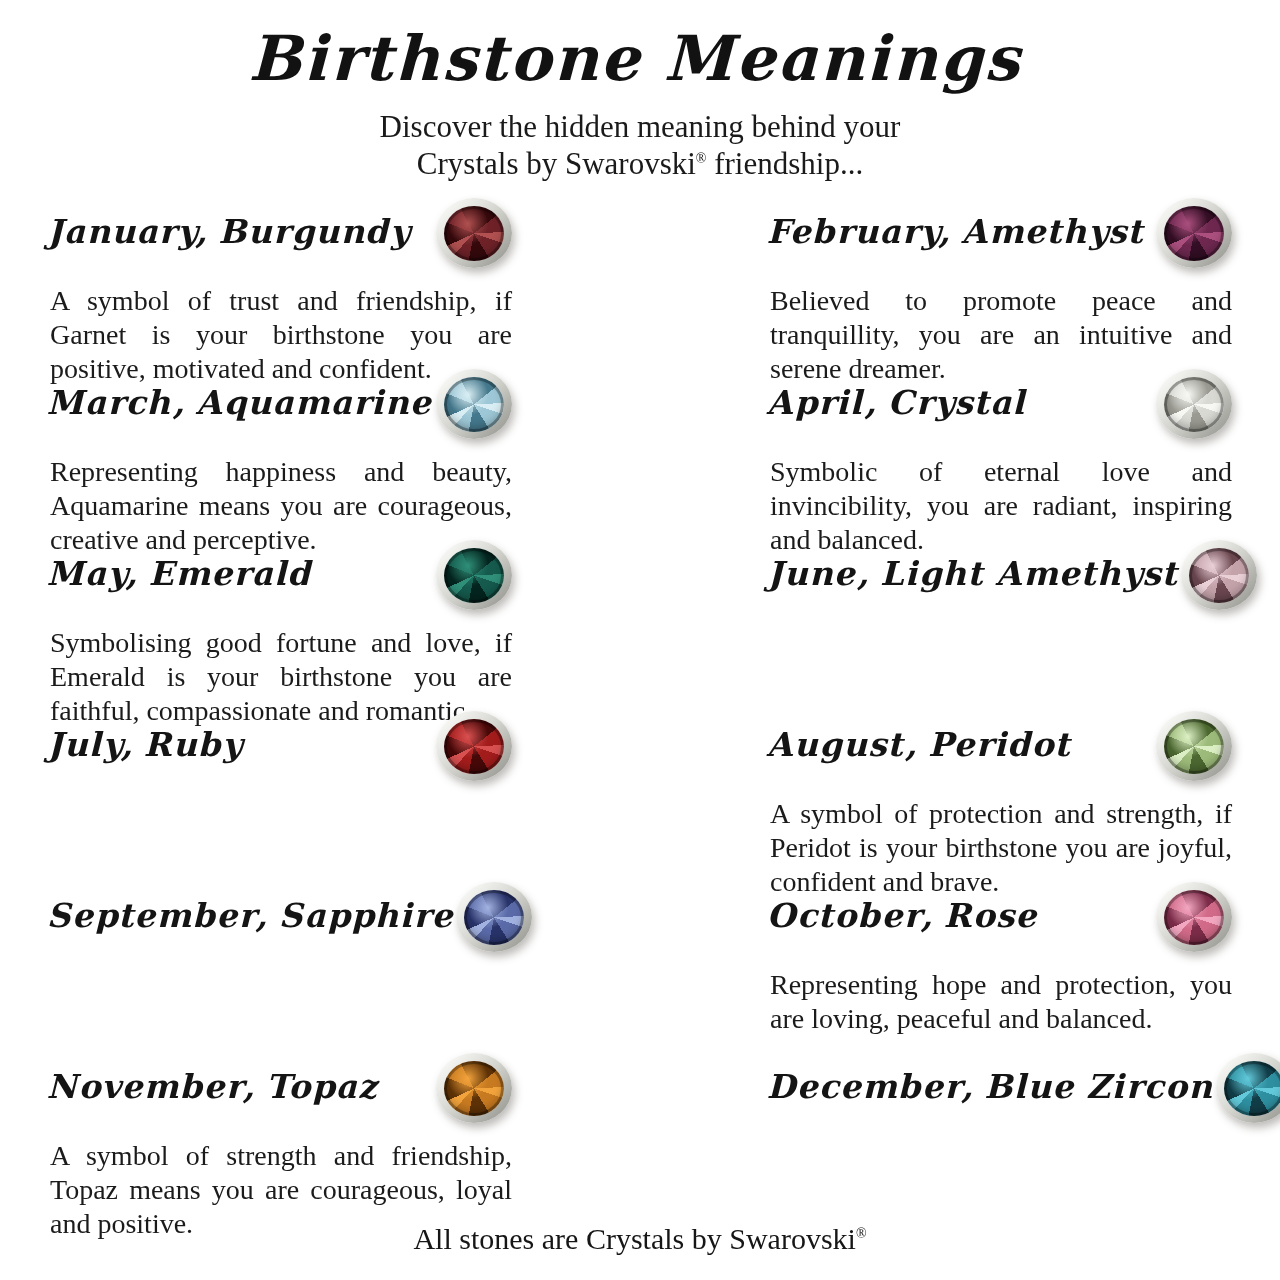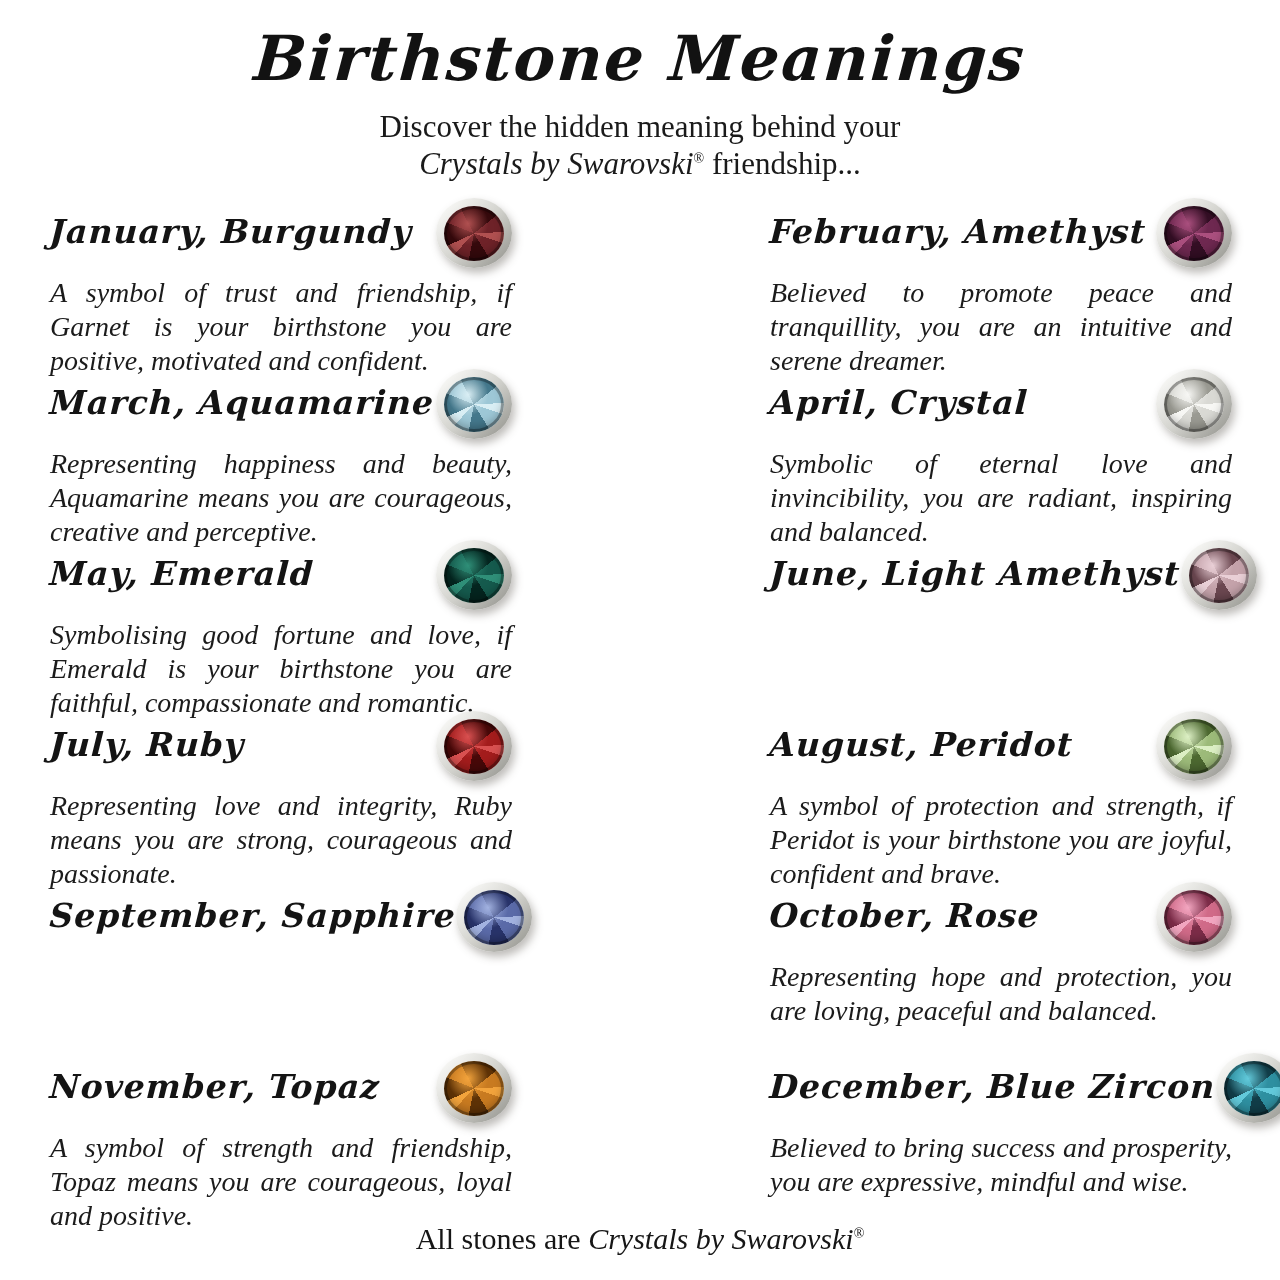--- a/index.html
+++ b/index.html
@@ -14,21 +14,21 @@
   }
   .header { text-align: center; padding-top: 22px; }
   .title {
     font-family: "DejaVu Serif", serif;
     font-style: italic; font-weight: bold;
     font-size: 62px; letter-spacing: 2px;
     color: #121212;
     transform: skewX(-4deg);
   }
   .subtitle { margin-top: 14px; font-size: 31px; line-height: 1.18; color: #1a1a1a; }
-  .brand-italic { font-style: italic; }
+  .brand-italic { }
   sup.reg { font-size: 14px; vertical-align: super; }
 
   .columns {
     display: flex; justify-content: space-between;
     padding: 14px 48px 0 50px;
     flex: 1 0 auto;
   }
   .col { width: 462px; display: flex; flex-direction: column; }
   .entry { height: 171px; }
   .entry-head {
@@ -57,23 +57,22 @@
       conic-gradient(from 15deg,
         var(--dark) 0 10%, var(--base) 10% 20%, var(--light) 20% 26%,
         var(--base) 26% 37%, var(--dark) 37% 49%, var(--base) 49% 58%,
         var(--light) 58% 64%, var(--dark) 64% 77%, var(--base) 77% 88%,
         var(--dark) 88% 100%);
     box-shadow: inset 0 0 0 3px rgba(0,0,0,0.30), inset 0 -5px 9px rgba(0,0,0,0.25);
   }
   .entry-desc {
     font-size: 28px; line-height: 1.21;
     text-align: justify;
-    margin-top: 8px;
+    margin-top: 16px;
     color: #1b1b1b;
-    font-style: italic;
   }
   .footer {
     text-align: center;
     font-size: 30px;
     padding-bottom: 26px;
     color: #161616;
   }
 </style>
 </head>
 <body>
@@ -122,21 +121,20 @@
         <div class="entry-desc">Symbolising good fortune and love, if Emerald is your birthstone you are faithful, compassionate and romantic.</div>
       </div>
 
       <div class="entry">
         <div class="entry-head">
           <div class="entry-heading">July, Ruby</div>
           <div class="gem">
               <div class="stone" style="--base: #a31c1c; --dark: #470808; --light: #d85050;"></div>
             </div>
         </div>
-        <div class="entry-desc">Representing love and integrity, Ruby means you are strong, courageous and passionate.</div>
       </div>
 
       <div class="entry">
         <div class="entry-head">
           <div class="entry-heading">September, Sapphire</div>
           <div class="gem">
               <div class="stone" style="--base: #5a6aa8; --dark: #28336a; --light: #a2b2e0;"></div>
             </div>
         </div>
       </div>
@@ -204,21 +202,20 @@
         <div class="entry-desc">Representing hope and protection, you are loving, peaceful and balanced.</div>
       </div>
 
       <div class="entry">
         <div class="entry-head">
           <div class="entry-heading">December, Blue Zircon</div>
           <div class="gem">
               <div class="stone" style="--base: #2e8fa0; --dark: #113d48; --light: #62c9da;"></div>
             </div>
         </div>
-        <div class="entry-desc">Believed to bring success and prosperity, you are expressive, mindful and wise.</div>
       </div>
 
     </div>
 
   </div>
 
   <div class="footer"><span>All stones are </span><span class="brand-italic">Crystals by Swarovski</span><sup class="reg">®</sup></div>
 
 </div>
 

